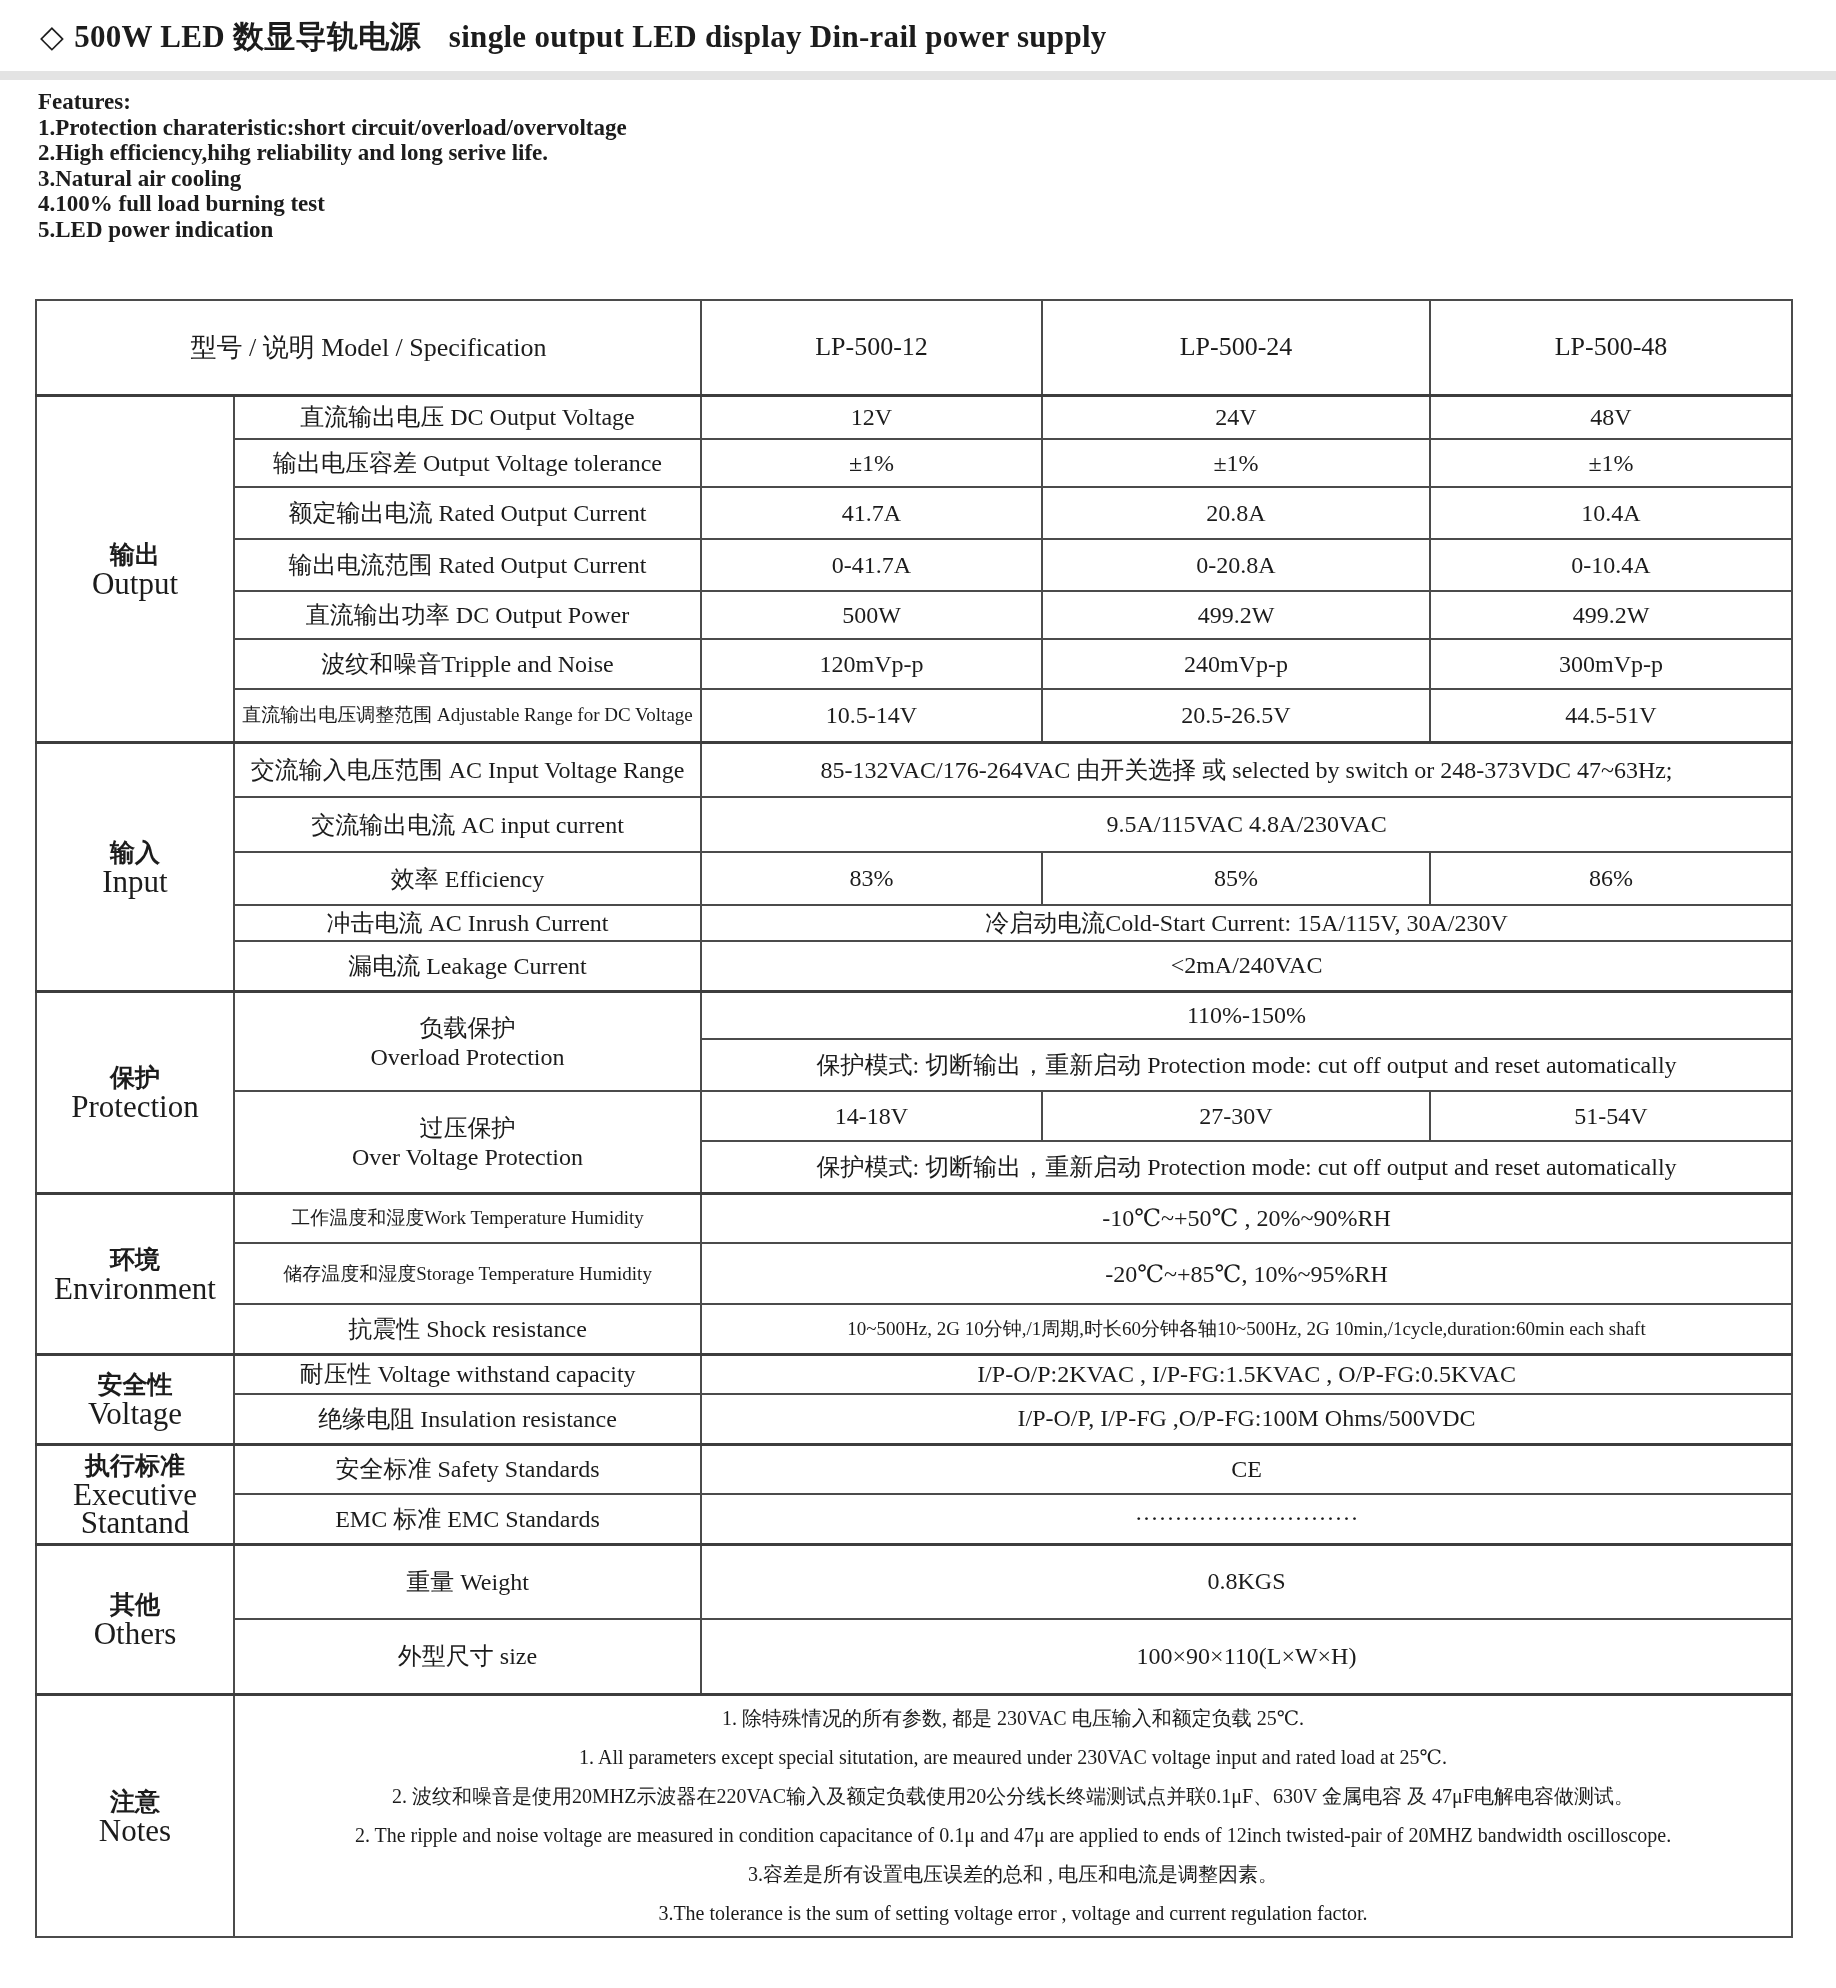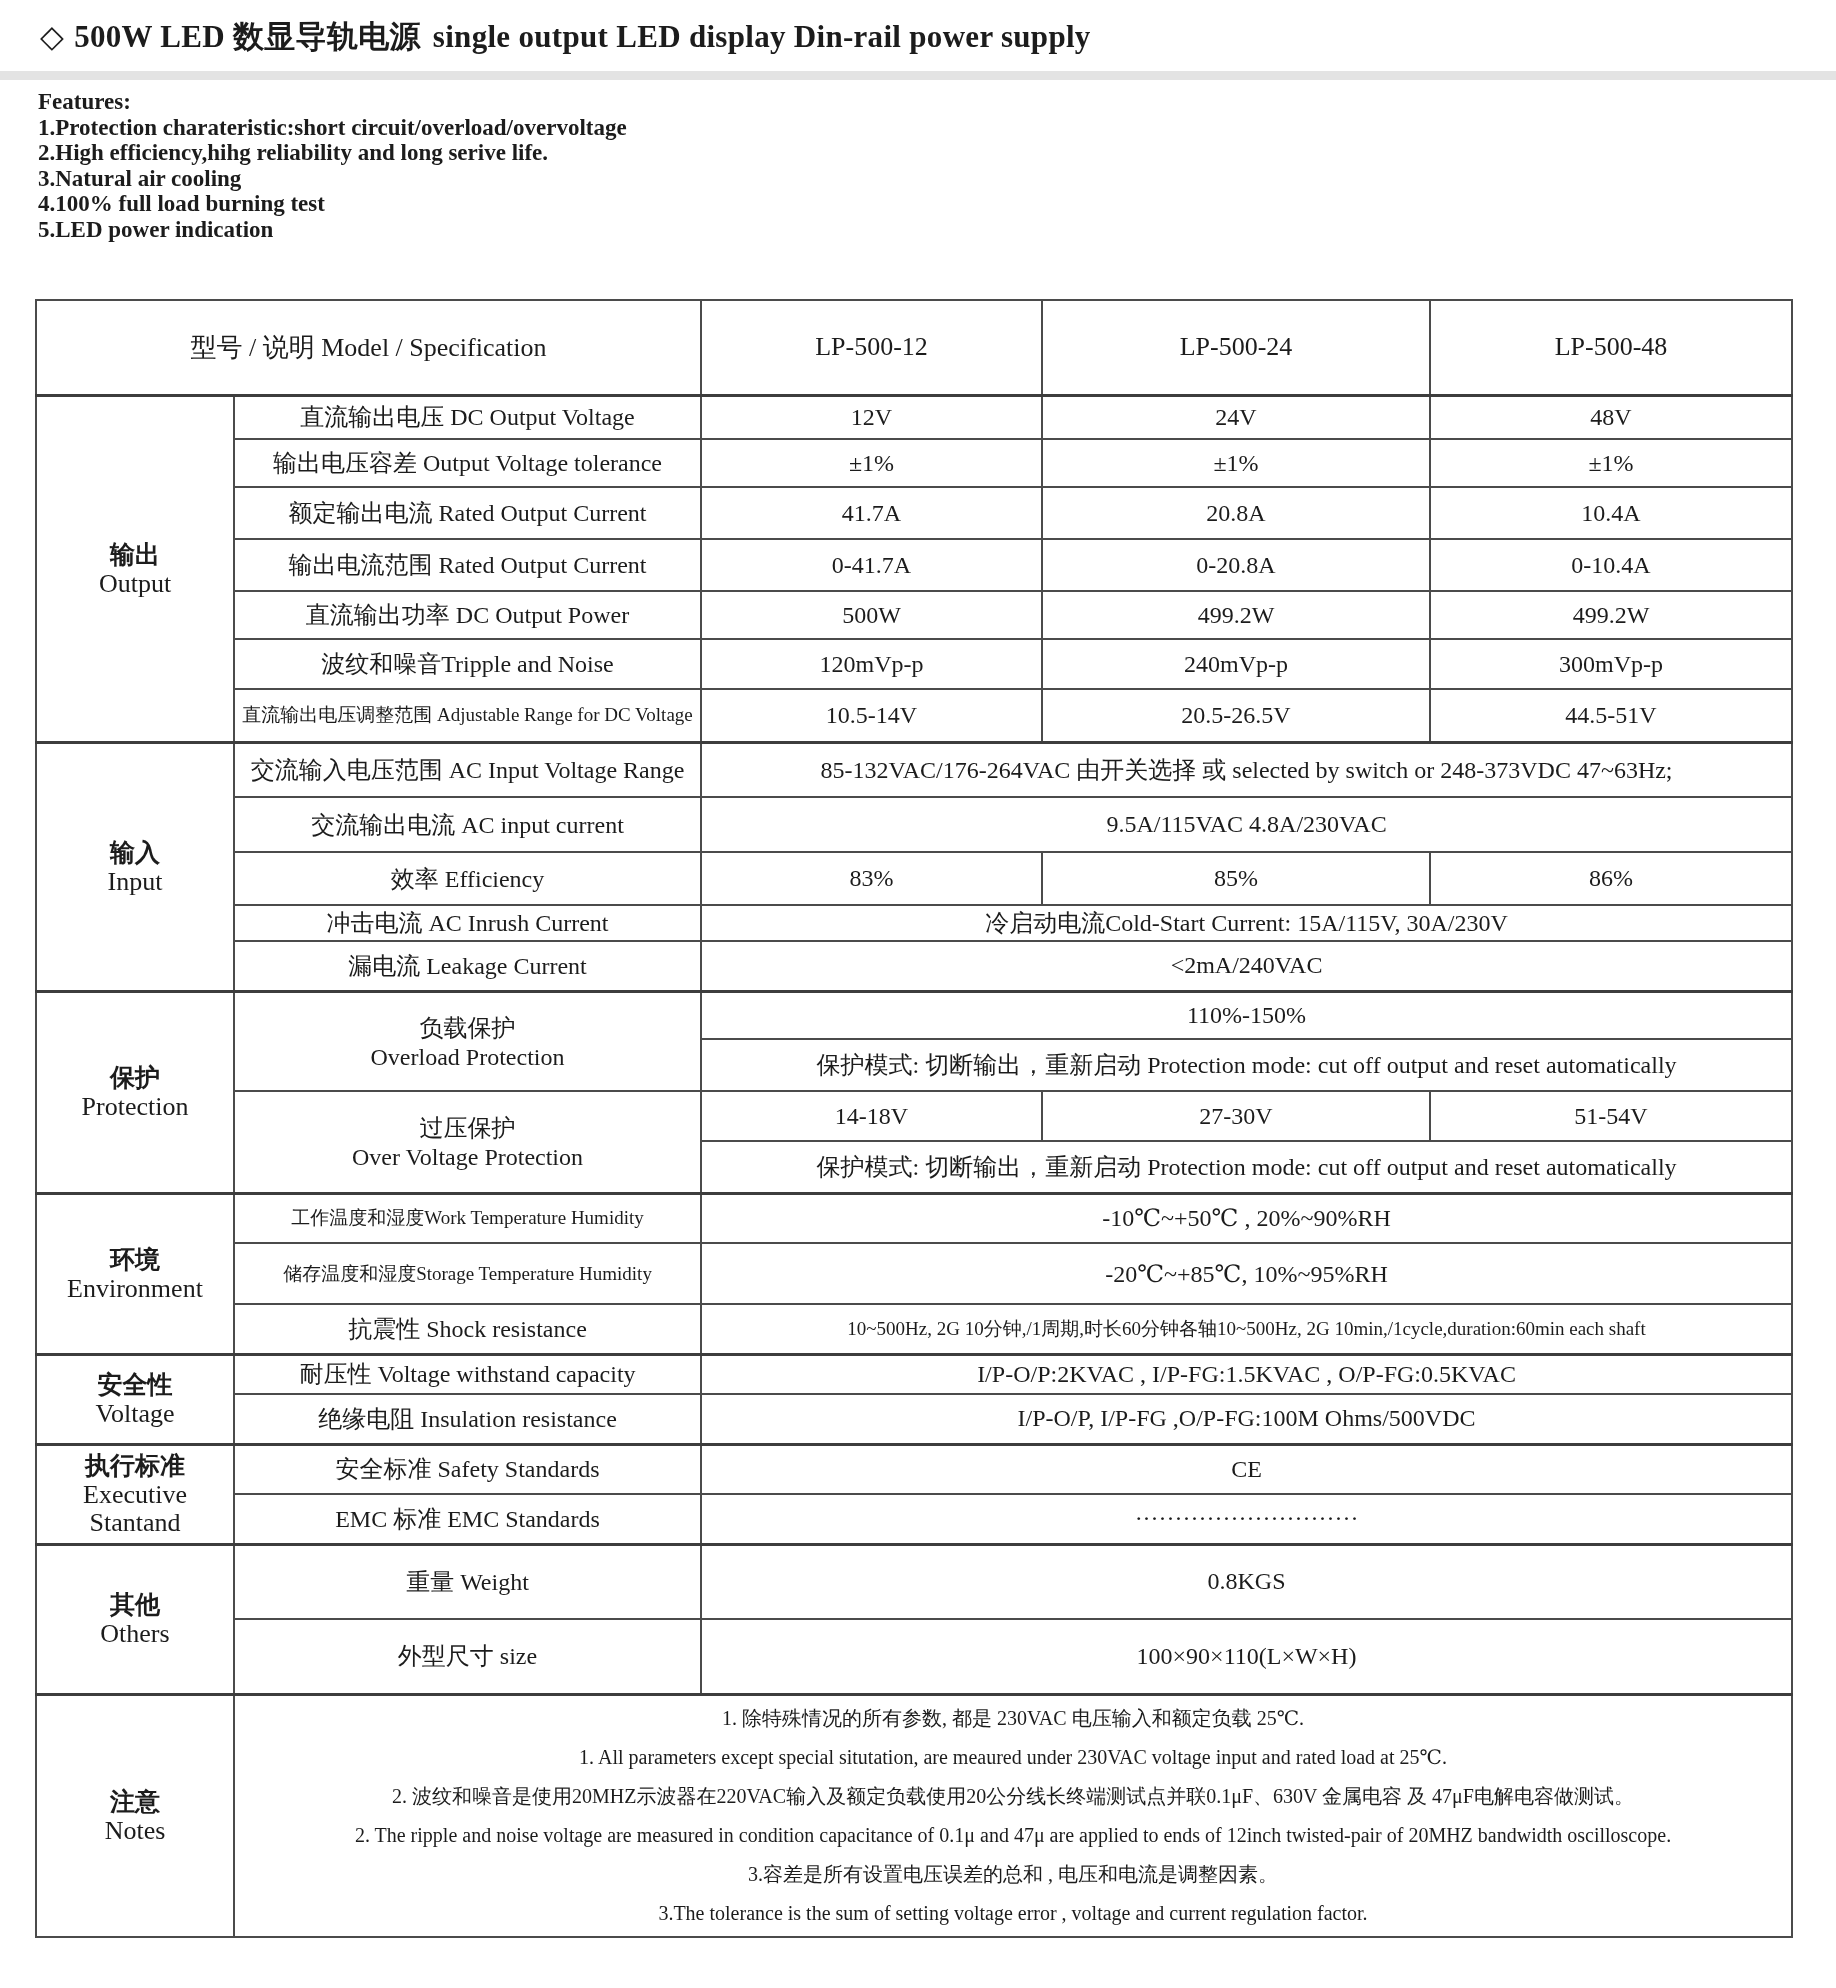--- a/index.html
+++ b/index.html
@@ -4,39 +4,39 @@
 <style>
   html,body { margin:0; padding:0; }
   body {
     width:1836px; height:1988px;
     background:#ffffff;
     color:#1c1c1c;
     font-family:"Liberation Serif","DejaVu Serif",serif;
   }
   .title { padding:16px 0 0 40px; font-size:31px; font-weight:bold; letter-spacing:.3px; }
   .title .diamond { margin-right:10px; font-weight:normal; }
-  .title .t-en { margin-left:12px; }
+  .title .t-en { margin-left:28px; }
   .gray-bar { height:9px; background:#e3e3e3; margin-top:13px; width:100%; }
   .features { display:flex; margin:9px 0 0 38px; font-size:23px; line-height:25.5px; }
   .f-zh { width:417px; font-weight:bold; }
   .f-en { font-weight:bold; }
   table.spec {
     border-collapse:collapse; table-layout:fixed;
     margin:57px 0 0 35px; width:1756px;
   }
   table.spec td {
     border:2px solid #4b4b4b;
     font-size:24px; text-align:center; vertical-align:middle;
     padding:0; overflow:hidden;
   }
   table.spec tr.sec > td { border-top:3px solid #3d3d3d; }
   td.lbl { text-align:left; padding-left:18px; }
   .small { font-size:19px !important; }
   .sec-zh { font-size:25px; font-weight:bold; line-height:30px; }
-  .sec-en { font-size:26px; white-space:pre-line; line-height:28px; }
+  .sec-en { font-size:31px; white-space:pre-line; line-height:28px; }
   tr.hdr td { font-size:26px; }
   td.notes-cell { text-align:left; vertical-align:top; padding:12px 8px 0 22px; }
   .note-line { font-size:20px; line-height:39px; white-space:nowrap; }
   td.mode-cell { font-size:23px; }
 </style>
 </head>
 <body>
 
 <div class="title">
   <span class="diamond">◇</span><span class="t-zh">500W LED 数显导轨电源</span><span class="t-en">single output LED display Din-rail power supply</span>

